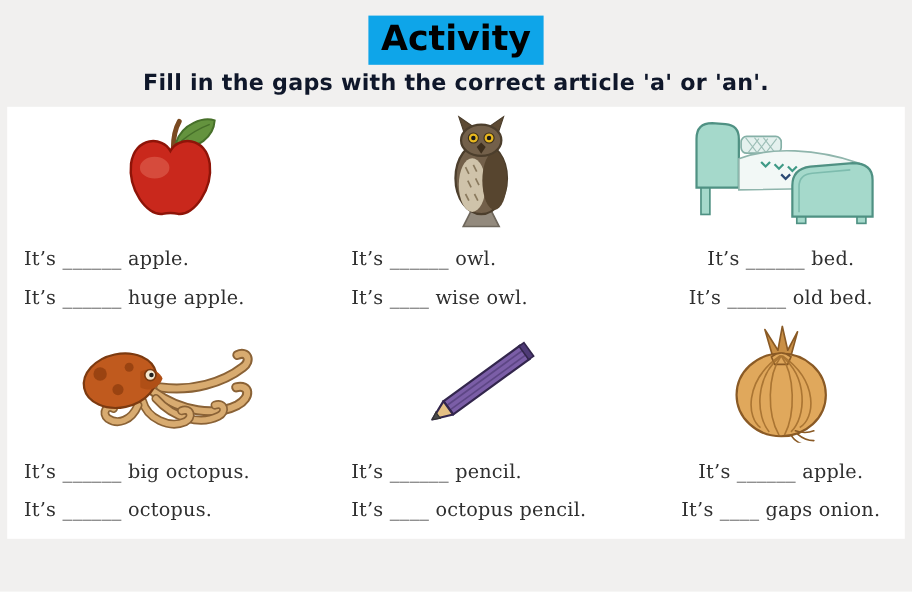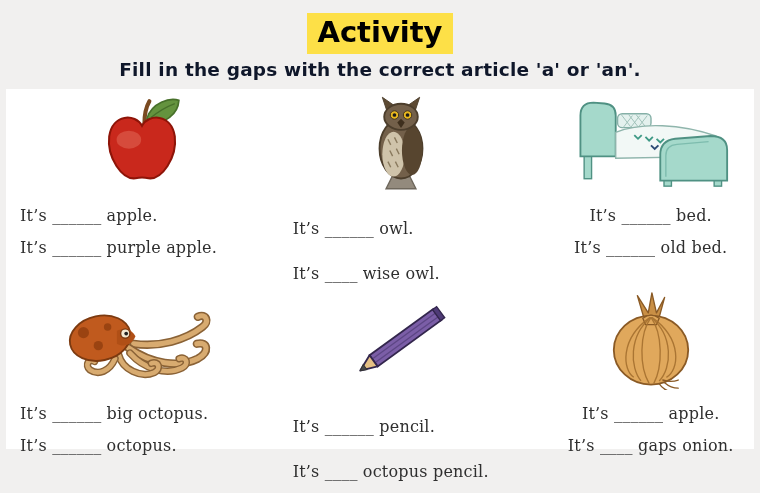--- a/index.html
+++ b/index.html
@@ -5,21 +5,21 @@
   html,body{margin:0;padding:0;}
   body{
     width:760px;height:493px;overflow:hidden;
     background:#f1f0ef;
     font-family:"DejaVu Sans",sans-serif;
   }
   .page{width:760px;height:493px;position:relative;}
   .header{text-align:center;padding-top:13px;}
   .title-hl{
     display:inline-block;
-    background:#fde047;
+    background:#0ea5e9;
     color:#000;
     font-size:29px;
     font-weight:700;
     padding:2px 10px 4px 10px;
     line-height:1.2;
   }
   .subtitle{
     margin-top:5px;
     font-size:18.5px;
     font-weight:600;
@@ -31,21 +31,21 @@
     margin:9px auto 0 auto;
     background:#ffffff;
     display:grid;
     grid-template-columns:1fr 1fr 1fr;
     grid-template-rows:1fr 1fr;
     box-sizing:border-box;
     padding:6px 0 10px 14px;
     row-gap:10px;
   }
   .cell{display:flex;flex-direction:column;box-sizing:border-box;}
-  .cell.col2{padding-left:28px;gap:13px;}
+  .cell.col2{padding-left:28px;}
   .cell.col3{padding-left:38px;align-items:center;}
   .img-box{
     height:96px;
     display:flex;align-items:center;justify-content:center;
     margin-bottom:2px;
   }
   .line{
     font-family:"DejaVu Serif",serif;
     font-size:16px;
     color:#2f2f2f;
@@ -72,21 +72,21 @@
       <div class="img-box">
         <svg viewBox="0 0 100 112" width="82" height="92">
           <path d="M53 32 C 53 22 55 12 59 5" stroke="#7a4a21" stroke-width="5" fill="none" stroke-linecap="round"></path>
           <path d="M56 26 C 62 7 84 0 95 4 C 94 20 78 35 58 29 Z" fill="#64933e" stroke="#47702a" stroke-width="2"></path>
           <path d="M61 25 C 72 16 82 11 90 8" stroke="#47702a" stroke-width="1.5" fill="none"></path>
           <path d="M50 35 C 42 20 14 20 10 48 C 7 74 26 101 42 99 C 46 98 54 98 58 99 C 74 101 93 74 90 48 C 86 20 58 20 50 35 Z" fill="#c9281c" stroke="#8e1408" stroke-width="2.5"></path>
           <ellipse cx="34" cy="52" rx="15" ry="11" fill="#d64b3c"></ellipse>
         </svg>
       </div>
       <div class="line">It’s ______ apple.</div>
-      <div class="line">It’s ______ purple apple.</div>
+      <div class="line">It’s ______ huge apple.</div>
     </div>
 
     <div class="cell col2">
       <div class="img-box">
         <svg viewBox="0 0 90 100" width="84" height="94">
           <path d="M36 85 L54 85 L61 99 L29 99 Z" fill="#938a7d" stroke="#6e675c" stroke-width="1.5"></path>
           <ellipse cx="45" cy="56" rx="23" ry="32" fill="#73604a" stroke="#4c3e2c" stroke-width="2"></ellipse>
           <ellipse cx="37" cy="62" rx="12" ry="24" fill="#cfc3aa"></ellipse>
           <path d="M31 46 l3 6 M38 44 l3 6 M33 58 l3 6 M40 56 l3 6 M31 70 l3 6 M39 70 l3 6" stroke="#8a7a5e" stroke-width="1.5"></path>
           <ellipse cx="57" cy="58" rx="11" ry="26" fill="#57452f"></ellipse>

